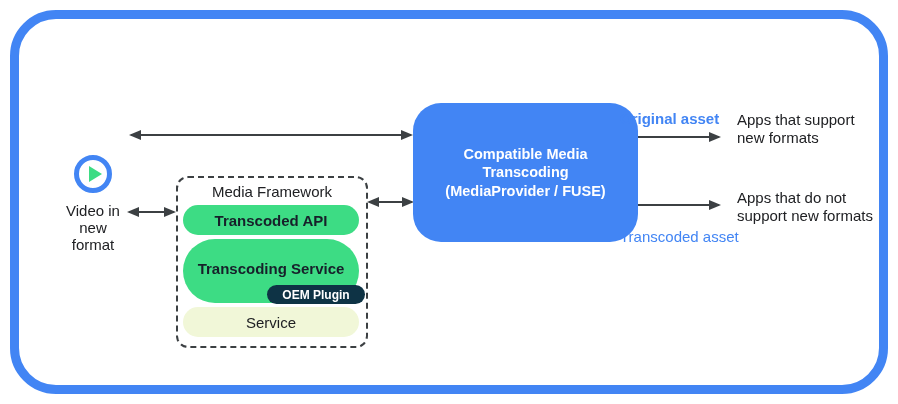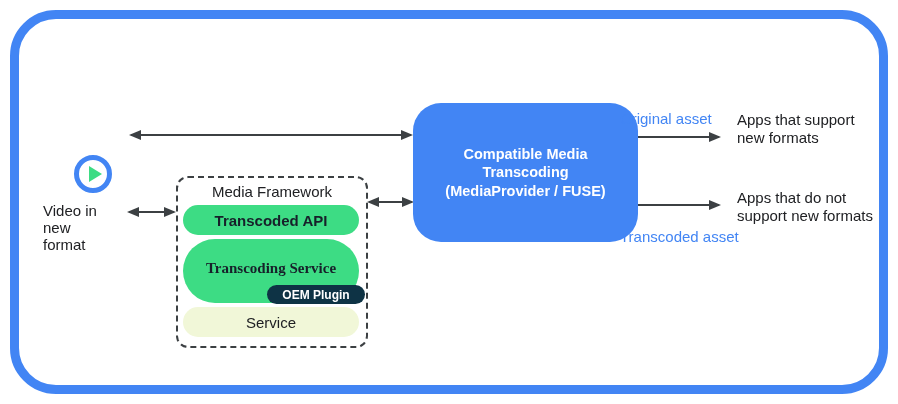--- a/index.html
+++ b/index.html
@@ -35,21 +35,21 @@
     width: 0; height: 0;
     margin-left: 4px;
     border-left: 13px solid #3ddc84;
     border-top: 8px solid transparent;
     border-bottom: 8px solid transparent;
   }
   .video-label {
     position: absolute;
     left: 43px; top: 202px;
     width: 100px;
-    text-align: left;
+    text-align: center;
     font-size: 15px;
     line-height: 17px;
   }
   
   .arrow {
     position: absolute;
     height: 2px;
     background: #3c4043;
   }
   .arrow.head-right::after {
@@ -98,21 +98,21 @@
     position: absolute;
     left: 5px;
     width: 176px;
     display: flex; align-items: center; justify-content: center;
     font-weight: bold;
     font-size: 15px;
     color: #17202a;
     box-sizing: border-box;
   }
   .pill-api { top: 27px; height: 30px; background: #3ddc84; border-radius: 15px; }
-  .pill-service { top: 61px; height: 64px; background: #3ddc84; border-radius: 32px; padding-bottom: 6px; font-family: Liberation Serif, serif; }
+  .pill-service { top: 61px; height: 64px; background: #3ddc84; border-radius: 32px; padding-bottom: 6px; }
   .pill-oem {
     left: 89px; top: 107px;
     width: 98px; height: 19px;
     background: #0e3345;
     border-radius: 10px;
     color: #ffffff;
     font-size: 12px;
     padding-bottom: 0;
   }
   .pill-hw { top: 129px; height: 30px; background: #f1f7d8; border-radius: 15px; font-weight: 400; color: #202124; }
@@ -131,21 +131,21 @@
     font-size: 14.5px;
     line-height: 18.5px;
   }
   
   .asset-label {
     position: absolute;
     color: #4285f4;
     font-size: 15px;
     white-space: nowrap;
   }
-  .asset-original { left: 620px; top: 110px; }
+  .asset-original { left: 620px; top: 110px; font-weight: bold; }
   .asset-transcoded { left: 620px; top: 228px; }
   .apps-text {
     position: absolute;
     left: 737px;
     font-size: 15px;
     line-height: 18px;
     color: #202124;
     white-space: nowrap;
   }
   .apps-top { top: 111px; }

